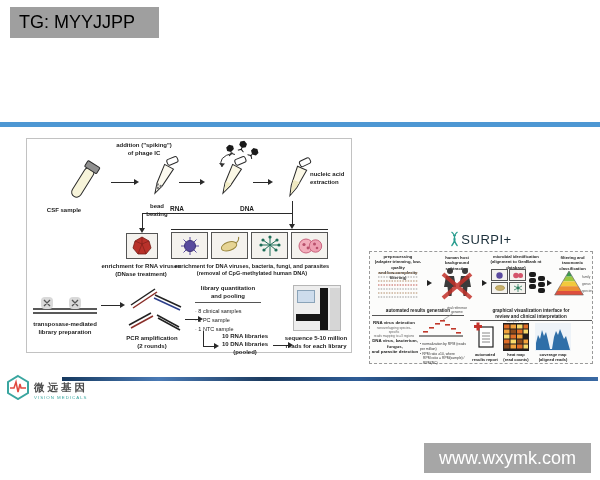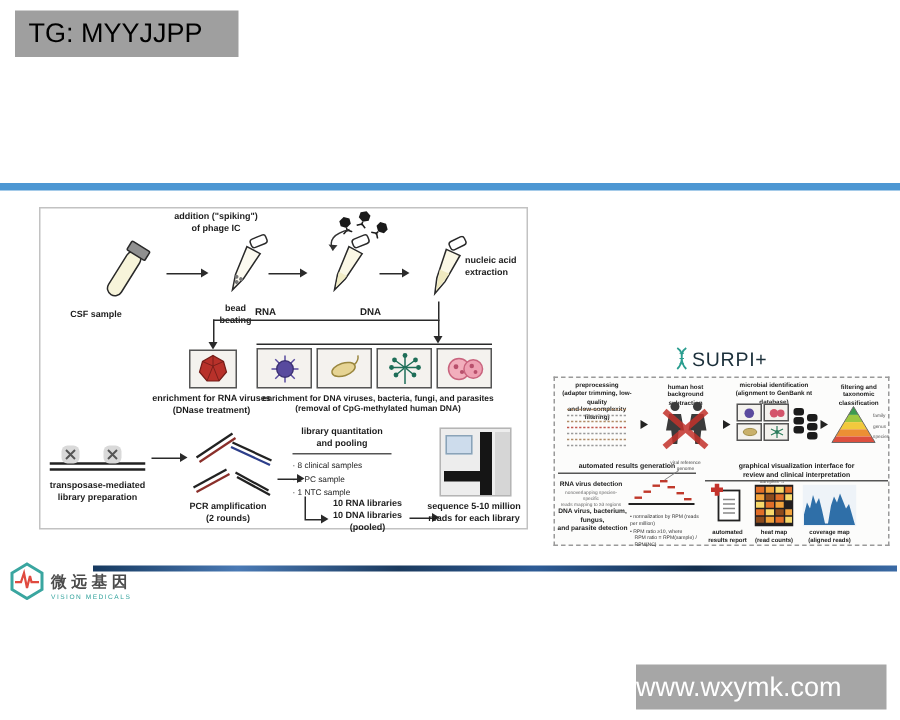--- a/index.html
+++ b/index.html
@@ -402,15 +402,15 @@
     <svg width="26" height="26" viewBox="0 0 26 26">
       <polygon points="13,2 23,8 23,19 13,25 3,19 3,8" fill="none" stroke="#3aa6a0" stroke-width="2"></polygon>
       <polyline points="5,14 9,14 11,8 13,18 15,10 16,14 21,14" fill="none" stroke="#e04a3f" stroke-width="1.5"></polyline>
     </svg>
     <div>
       <div style="font-size:10.5px;font-weight:bold;color:#4c4c4c;letter-spacing:3px;">微远基因</div>
       <div style="font-size:4.4px;color:#36a49e;letter-spacing:1px;">VISION MEDICALS</div>
     </div>
   </div>
 
-  <div class="abs" style="left:424px;top:443px;width:167px;height:30px;background:#a6a6a6;color:#fff;font-size:18px;text-align:left;line-height:30px;">www.wxymk.com</div>
+  <div class="abs" style="left:424px;top:443px;width:167px;height:30px;background:#a6a6a6;color:#fff;font-size:18px;text-align:center;line-height:30px;">www.wxymk.com</div>
 
 </div>
 
 </body></html>

